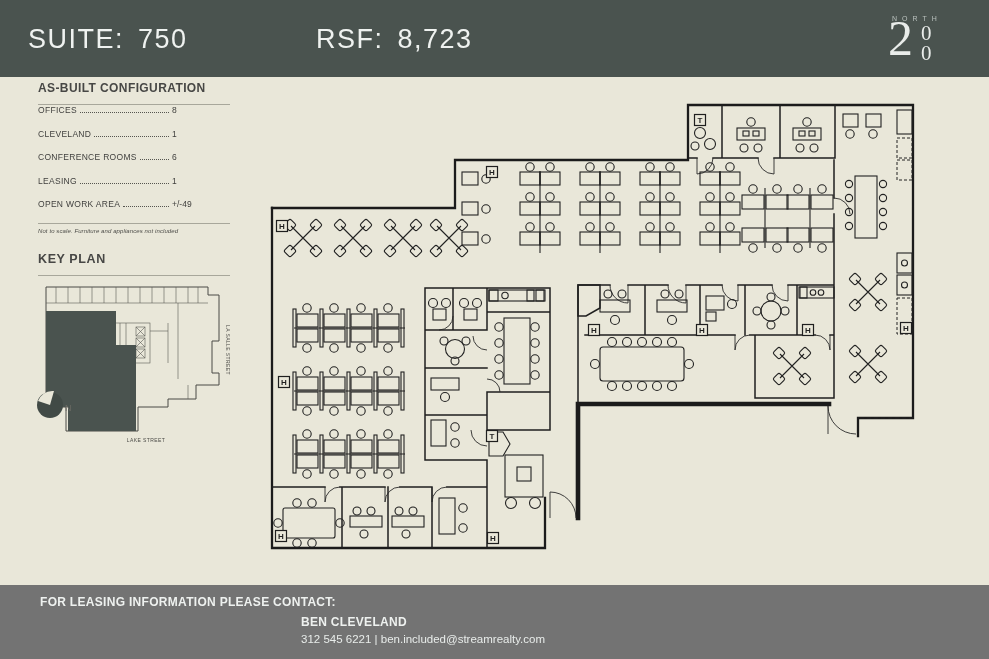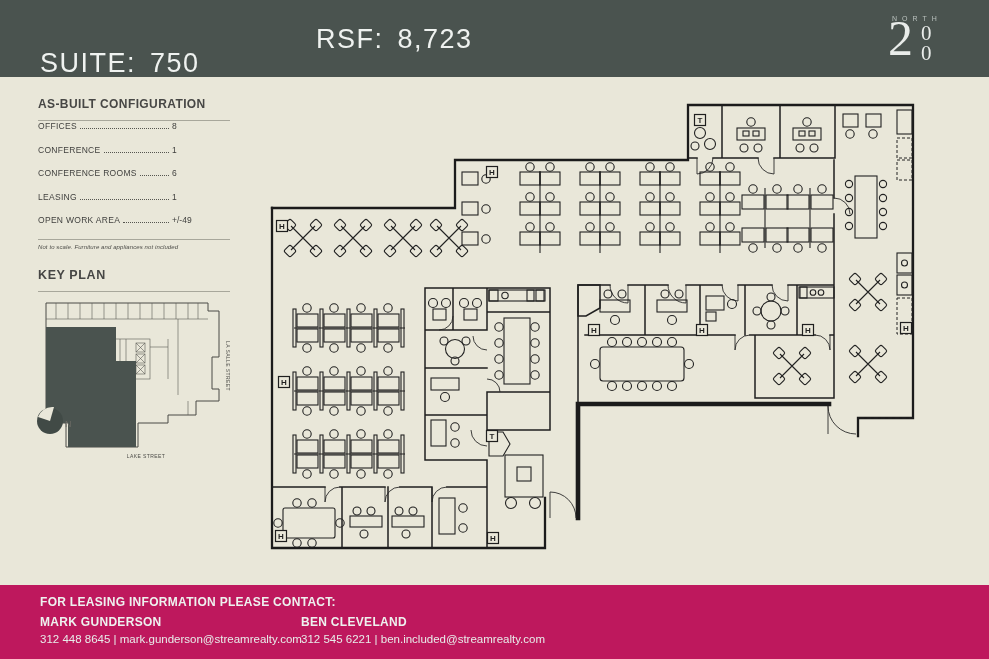--- a/index.html
+++ b/index.html
@@ -7,44 +7,44 @@
     width:989px;height:659px;position:relative;overflow:hidden;
     background:#e9e7d9;font-family:"Liberation Sans",sans-serif;
     -webkit-font-smoothing:antialiased;
   }
   
   .header{
     position:absolute;top:0;left:0;width:989px;height:77px;
     background:#4a534f;color:#eef1ef;
   }
   .hdr-item{position:absolute;top:24px;font-size:27px;font-weight:300;letter-spacing:1.5px;color:#eff2f0;}
-  .hdr-suite{left:40px;margin-top:24px;}
+  .hdr-suite{left:28px;}
   .hdr-rsf{left:316px;}
   .hdr-item .val{margin-left:14px;}
   
   .logo{position:absolute;top:7px;left:886px;width:66px;height:66px;color:#c8cecb;}
   .logo .north{position:absolute;top:8px;left:6px;font-size:7px;letter-spacing:5px;color:#b9c0bd;}
   .logo .two{position:absolute;top:6px;left:2px;font-family:"Liberation Serif",serif;font-size:50px;line-height:50px;color:#e9ece a;}
   .logo .two{color:#e9ecea;}
   .logo .zeros{position:absolute;top:16px;left:35px;font-family:"Liberation Serif",serif;font-size:21px;line-height:20px;color:#e9ecea;text-align:center;}
   .logo .lasalle{position:absolute;top:6px;left:55px;height:62px;writing-mode:vertical-rl;font-size:6.5px;letter-spacing:3.5px;color:#b9c0bd;}
   
-  .sidebar{position:absolute;left:38px;top:97px;width:192px;color:#3d3d3b;}
+  .sidebar{position:absolute;left:38px;top:81px;width:192px;color:#3d3d3b;}
   .cfg-title{font-size:12px;font-weight:700;letter-spacing:.4px;color:#474745;}
   .hr{height:1px;background:#a8a79b;margin:9px 0 0;}
   .cfg-list{width:168px;}
   .cfg-row{display:flex;align-items:flex-end;margin-bottom:13.5px;}
   .cfg-label{font-size:8.5px;letter-spacing:.3px;white-space:nowrap;color:#3f3f3d;}
   .cfg-dots{flex:1;border-bottom:1.6px dotted #55554f;margin:0 3px 2px 3px;min-width:8px;}
   .cfg-val{font-size:8.5px;width:34px;color:#3f3f3d;}
   .note{font-size:6px;font-style:italic;color:#4c4c48;margin-top:4px;letter-spacing:.1px;}
   .kp-title{font-size:12.5px;font-weight:600;letter-spacing:.6px;color:#474745;margin-top:18px;}
   .keyplan-wrap{position:absolute;left:-10px;top:198px;}
   
-  .footer{position:absolute;left:0;top:585px;width:989px;height:74px;background:#be185d;color:#eef1ef;}
+  .footer{position:absolute;left:0;top:585px;width:989px;height:74px;background:#737373;color:#eef1ef;}
   .f-head{position:absolute;left:40px;top:10px;font-size:12px;font-weight:700;letter-spacing:.3px;}
   .contact{position:absolute;top:30px;font-size:12px;}
   .contact .c-name{font-weight:700;letter-spacing:.3px;}
   .contact .c-line{margin-top:4px;font-size:11.5px;font-weight:400;color:#e8ecea;}
   .contact-1{left:40px;} .contact-2{left:301px;}
   
   .plan-svg{position:absolute;left:250px;top:85px;}
   .wO{stroke:#1b1b1b;stroke-width:2.3;fill:none;stroke-linecap:square;}
   .wT{stroke:#1b1b1b;stroke-width:4.6;fill:none;stroke-linecap:square;}
   .wI{stroke:#1f1f1f;stroke-width:1.5;fill:none;stroke-linecap:square;}
@@ -84,21 +84,21 @@
 <div class="sidebar">
   <div class="cfg-title">AS-BUILT CONFIGURATION</div>
   <div class="hr"></div>
   <div class="cfg-list">
     <div class="cfg-row">
         <span class="cfg-label">OFFICES</span>
         <span class="cfg-dots"></span>
         <span class="cfg-val">8</span>
       </div>
     <div class="cfg-row">
-        <span class="cfg-label">CONFERENCE</span>
+        <span class="cfg-label">CLEVELAND</span>
         <span class="cfg-dots"></span>
         <span class="cfg-val">1</span>
       </div>
     <div class="cfg-row">
         <span class="cfg-label">CONFERENCE ROOMS</span>
         <span class="cfg-dots"></span>
         <span class="cfg-val">6</span>
       </div>
     <div class="cfg-row">
         <span class="cfg-label">LEASING</span>
@@ -462,28 +462,20 @@
       <text x="493" y="541" class="mk-tx">H</text>
       <rect x="694.5" y="114.5" width="11" height="11" class="mk-box"></rect>
       <text x="700" y="123" class="mk-tx">T</text>
       <rect x="486.5" y="430.5" width="11" height="11" class="mk-box"></rect>
       <text x="492" y="439" class="mk-tx">T</text>
     </g>
 </svg>
 
 <div class="footer">
   <div class="f-head">FOR LEASING INFORMATION PLEASE CONTACT:</div>
-  <div class="contact contact-1">
-    <div class="c-name">MARK GUNDERSON</div>
-    <div class="c-line">
-      <span>312 448 8645</span>
-      <span>|</span>
-      <span>mark.gunderson@streamrealty.com</span>
-    </div>
-  </div>
   <div class="contact contact-2">
     <div class="c-name">BEN CLEVELAND</div>
     <div class="c-line">
       <span>312 545 6221</span>
       <span>|</span>
       <span>ben.included@streamrealty.com</span>
     </div>
   </div>
 
 </div>

